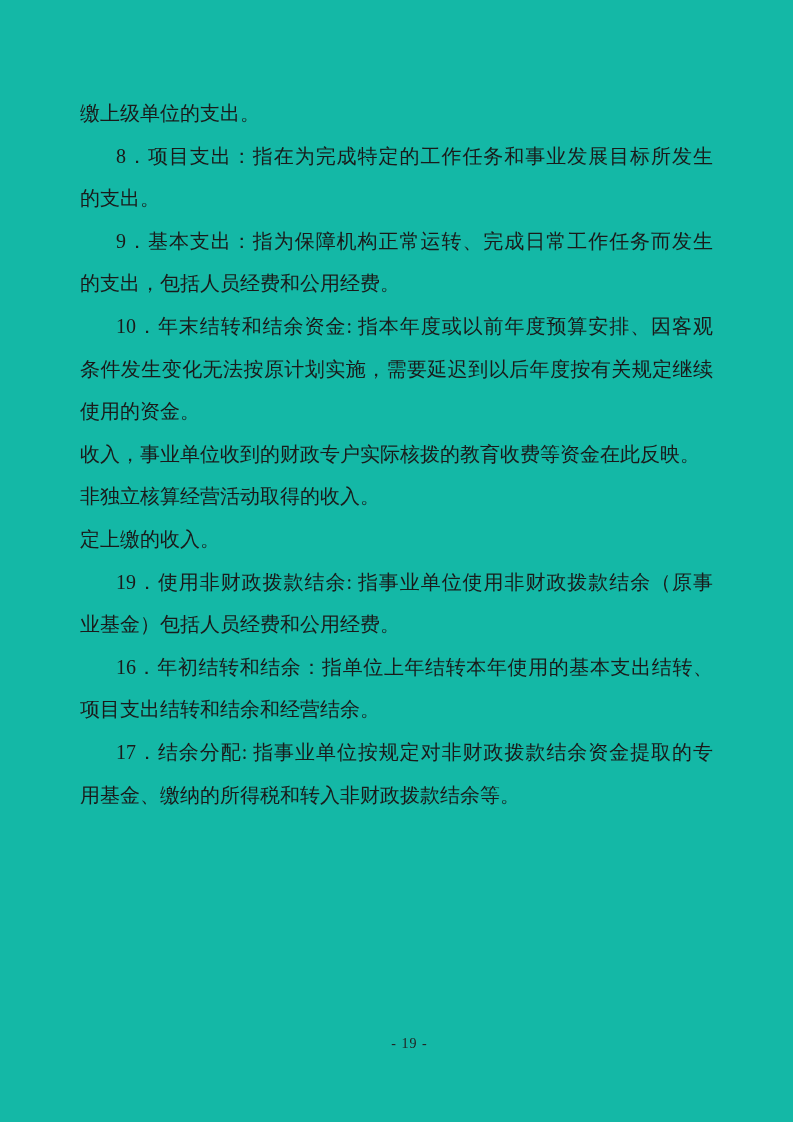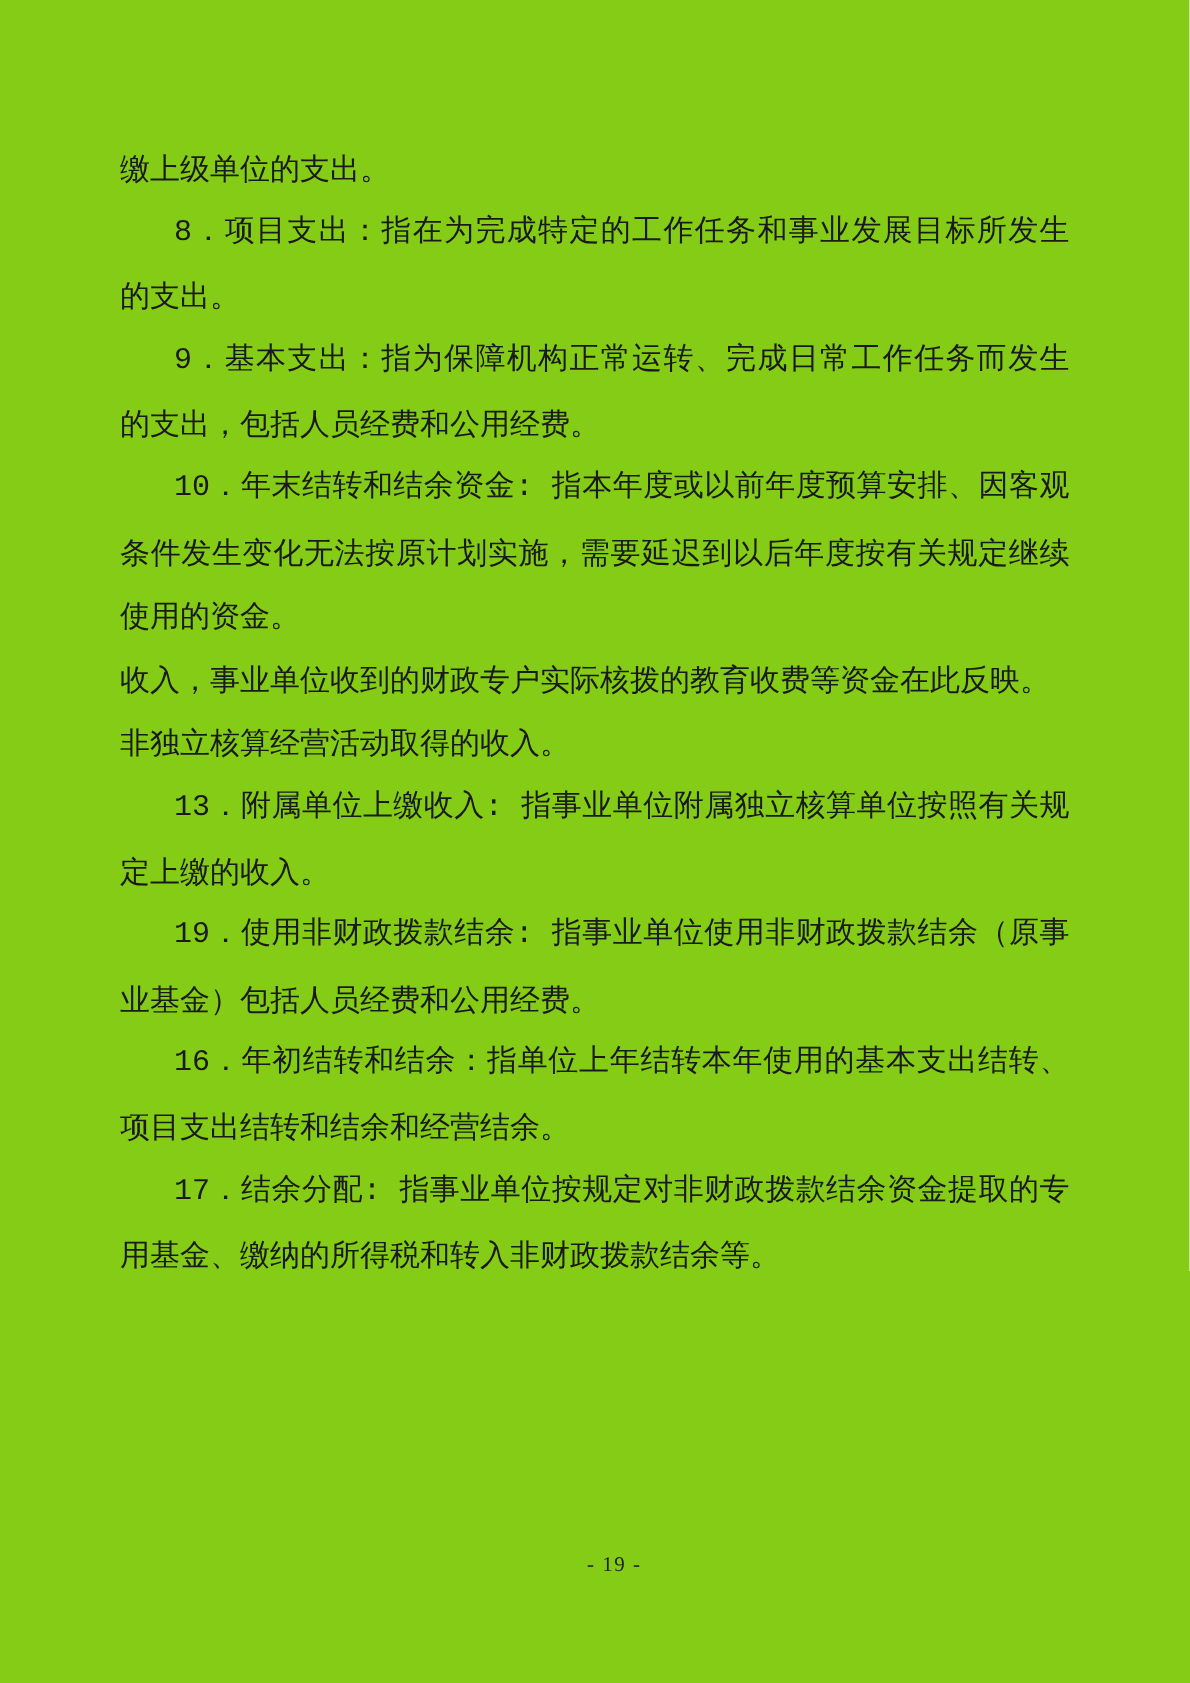--- a/index.html
+++ b/index.html
@@ -4,21 +4,21 @@
 <style>
   html, body {
     margin: 0;
     padding: 0;
     background: #ffffff;
   }
   .page {
     position: relative;
     width: 793px;
     height: 1122px;
-    background: #84cc16;
+    background: #14b8a6;
     overflow: hidden;
     font-family: "Liberation Serif", "DejaVu Serif", serif;
     color: #1a1a1a;
   }
   .content {
     position: absolute;
     left: 80px;
     top: 92px;
     width: 633px;
   }
@@ -30,21 +30,20 @@
     font-size: 20px;
     line-height: 42.6px;
     height: 42.6px;
     text-align: justify;
     text-align-last: justify;
     white-space: normal;
     overflow: hidden;
   }
   .line.indent {
     text-indent: 36px;
-    font-family: Liberation Mono, monospace;
   }
   .line.last {
     text-align: left;
     text-align-last: left;
   }
   .footer {
     position: absolute;
     left: 0;
     right: 0;
     top: 1034px;
@@ -84,21 +83,20 @@
 
     <div class="para">
       <div class="line last">收入，事业单位收到的财政专户实际核拨的教育收费等资金在此反映。</div>
     </div>
 
     <div class="para">
       <div class="line last">非独立核算经营活动取得的收入。</div>
     </div>
 
     <div class="para">
-      <div class="line indent">13．附属单位上缴收入: 指事业单位附属独立核算单位按照有关规</div>
       <div class="line last">定上缴的收入。</div>
     </div>
 
 
     <div class="para">
       <div class="line indent">19．使用非财政拨款结余: 指事业单位使用非财政拨款结余（原事</div>
       <div class="line last">业基金）包括人员经费和公用经费。</div>
     </div>
 
     <div class="para">

